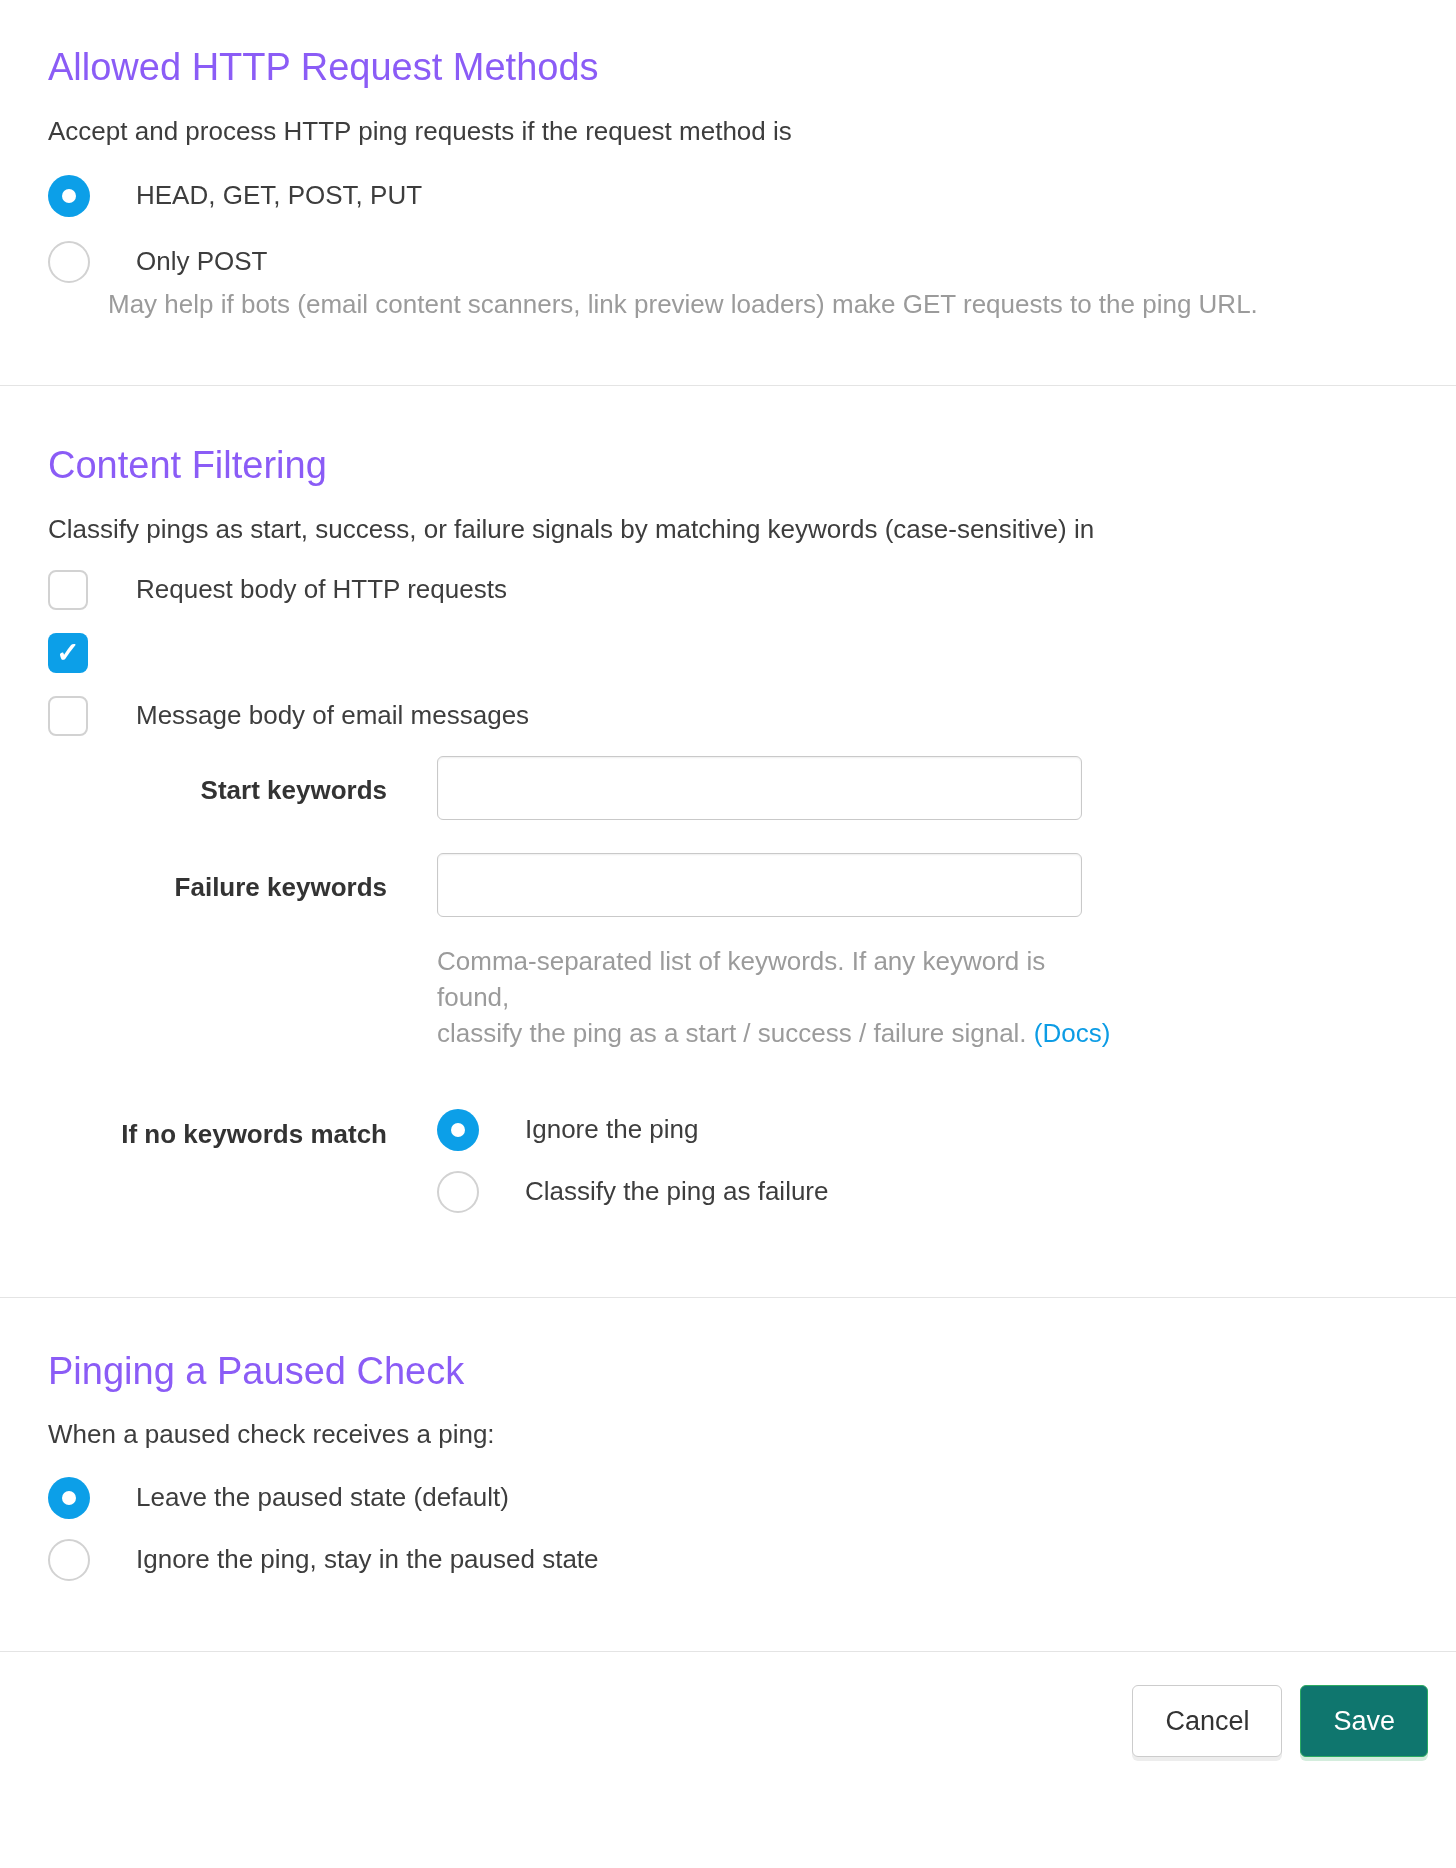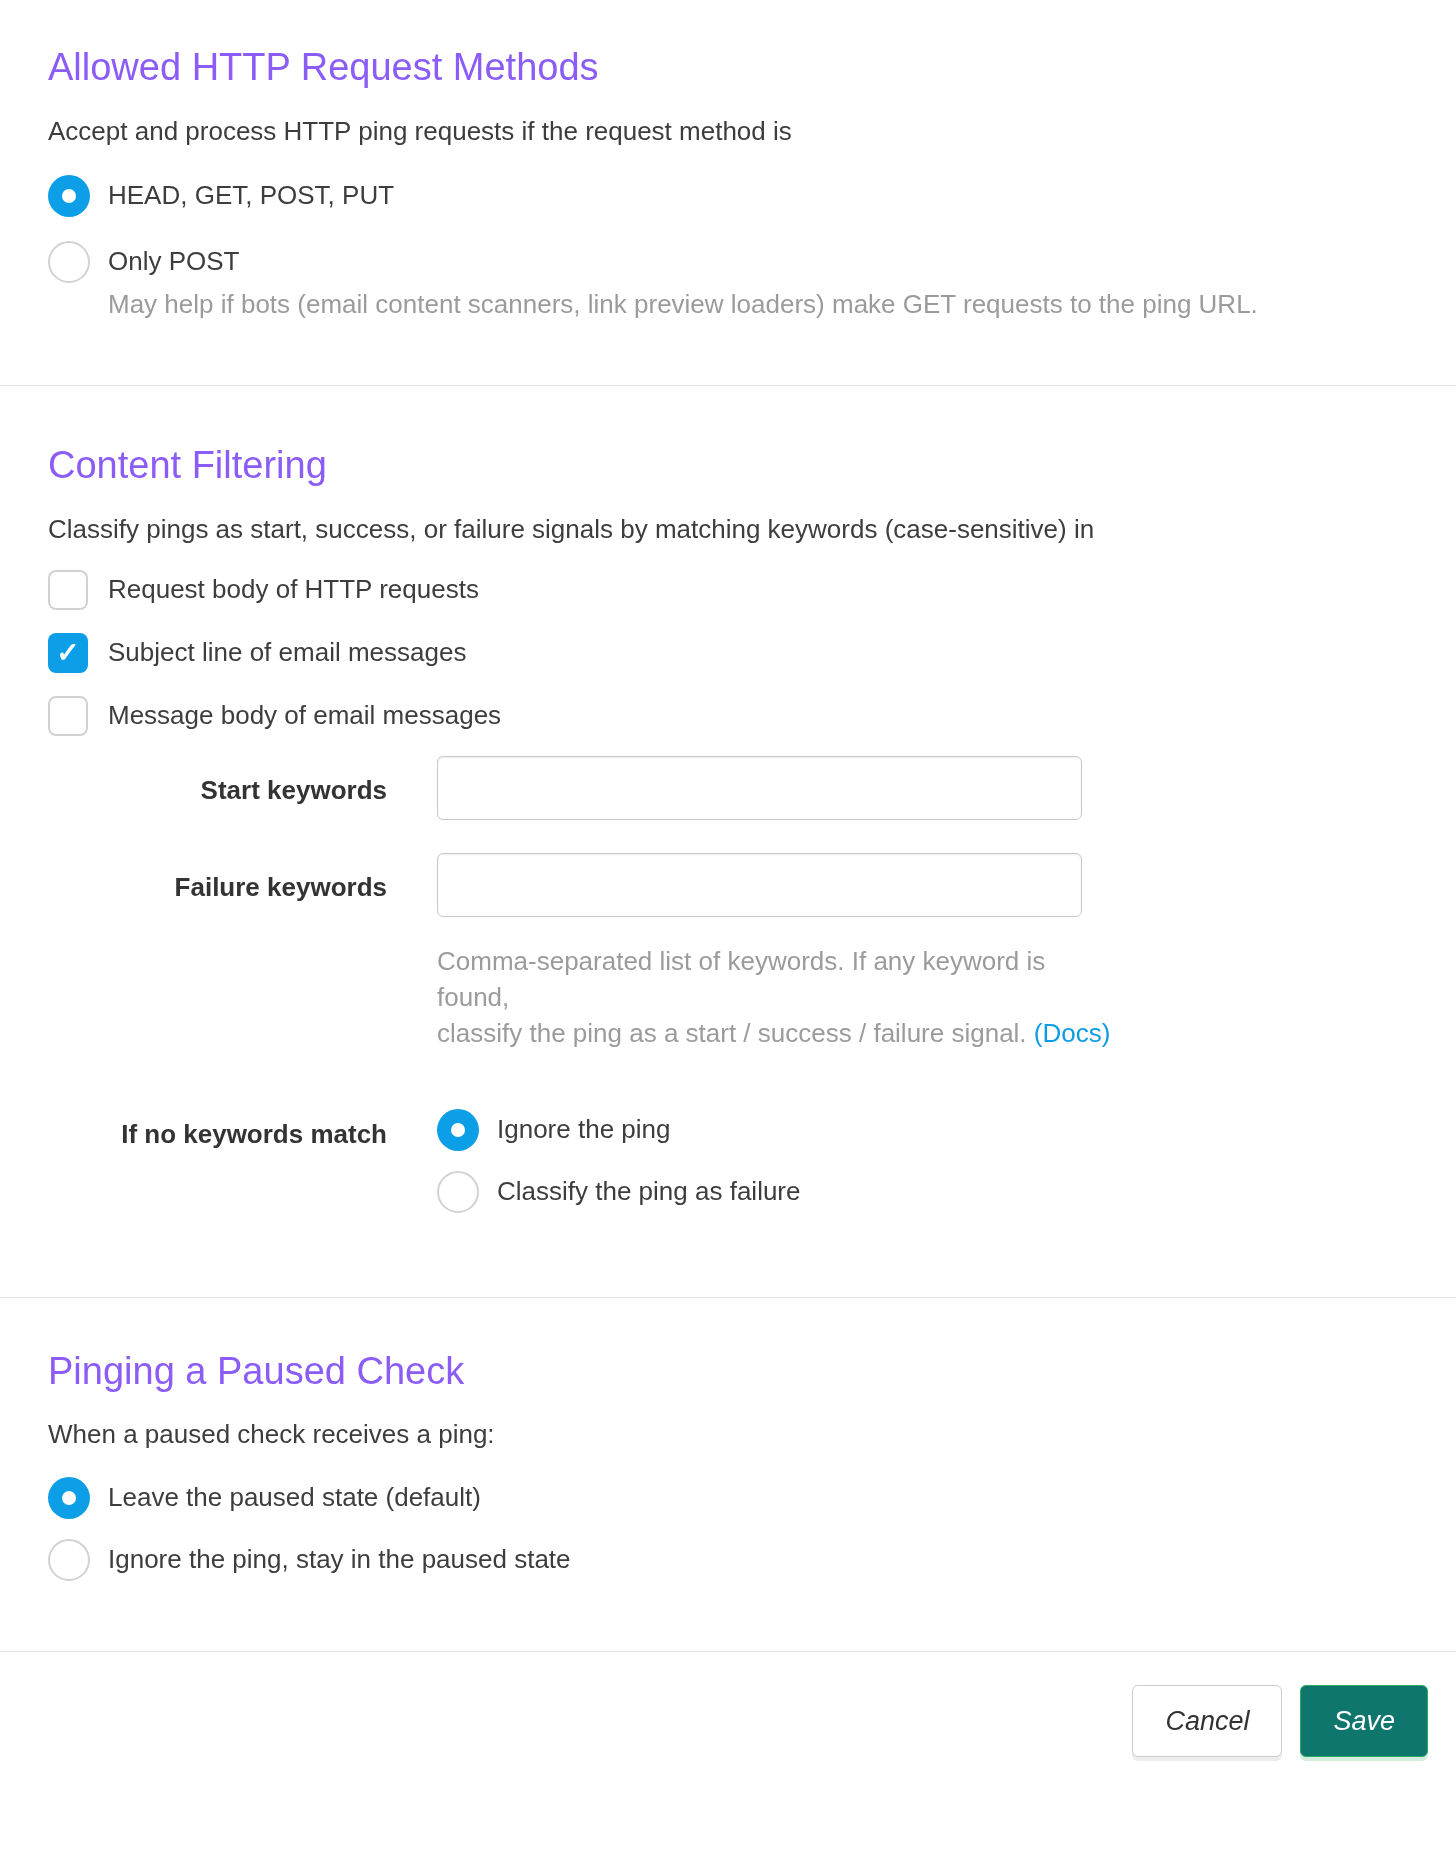--- a/index.html
+++ b/index.html
@@ -29,20 +29,21 @@
     margin: 0;
     height: 0;
   }
 
   
   .option-row {
     display: flex;
     align-items: center;
     margin-bottom: 24px;
     cursor: pointer;
+    gap: 28px;
   }
   .radio {
     width: 42px; height: 42px;
     border: 2px solid #d2d2d2;
     border-radius: 50%;
     background: #fff;
     margin-right: 18px;
     flex: none;
     display: flex; align-items: center; justify-content: center;
   }
@@ -121,21 +122,20 @@
     justify-content: flex-end;
     gap: 18px;
   }
   .btn {
     height: 72px;
     border-radius: 6px;
     font-family: inherit;
     font-size: 27px;
     padding: 0 32px;
     cursor: pointer;
-    font-style: italic;
   }
   .btn-cancel {
     background: #ffffff;
     border: 1px solid #cccccc;
     color: #333333;
     box-shadow: 0 4px 0 #ededed;
   }
   .btn-save {
     background: #0f766e;
     border: 1px solid #2cab62;
@@ -173,21 +173,20 @@
     <span class="checkbox">
       
     </span>
     <span class="opt-label">Request body of HTTP requests</span>
   </div>
 
   <div class="option-row" style="margin-bottom:23px;">
     <span class="checkbox checked">
       <span class="check">✓</span>
     </span>
-    <span class="opt-label">Subject line of email messages</span>
   </div>
 
   <div class="option-row" style="margin-bottom:0;">
     <span class="checkbox">
       
     </span>
     <span class="opt-label">Message body of email messages</span>
   </div>
 
   <div class="form-area">

